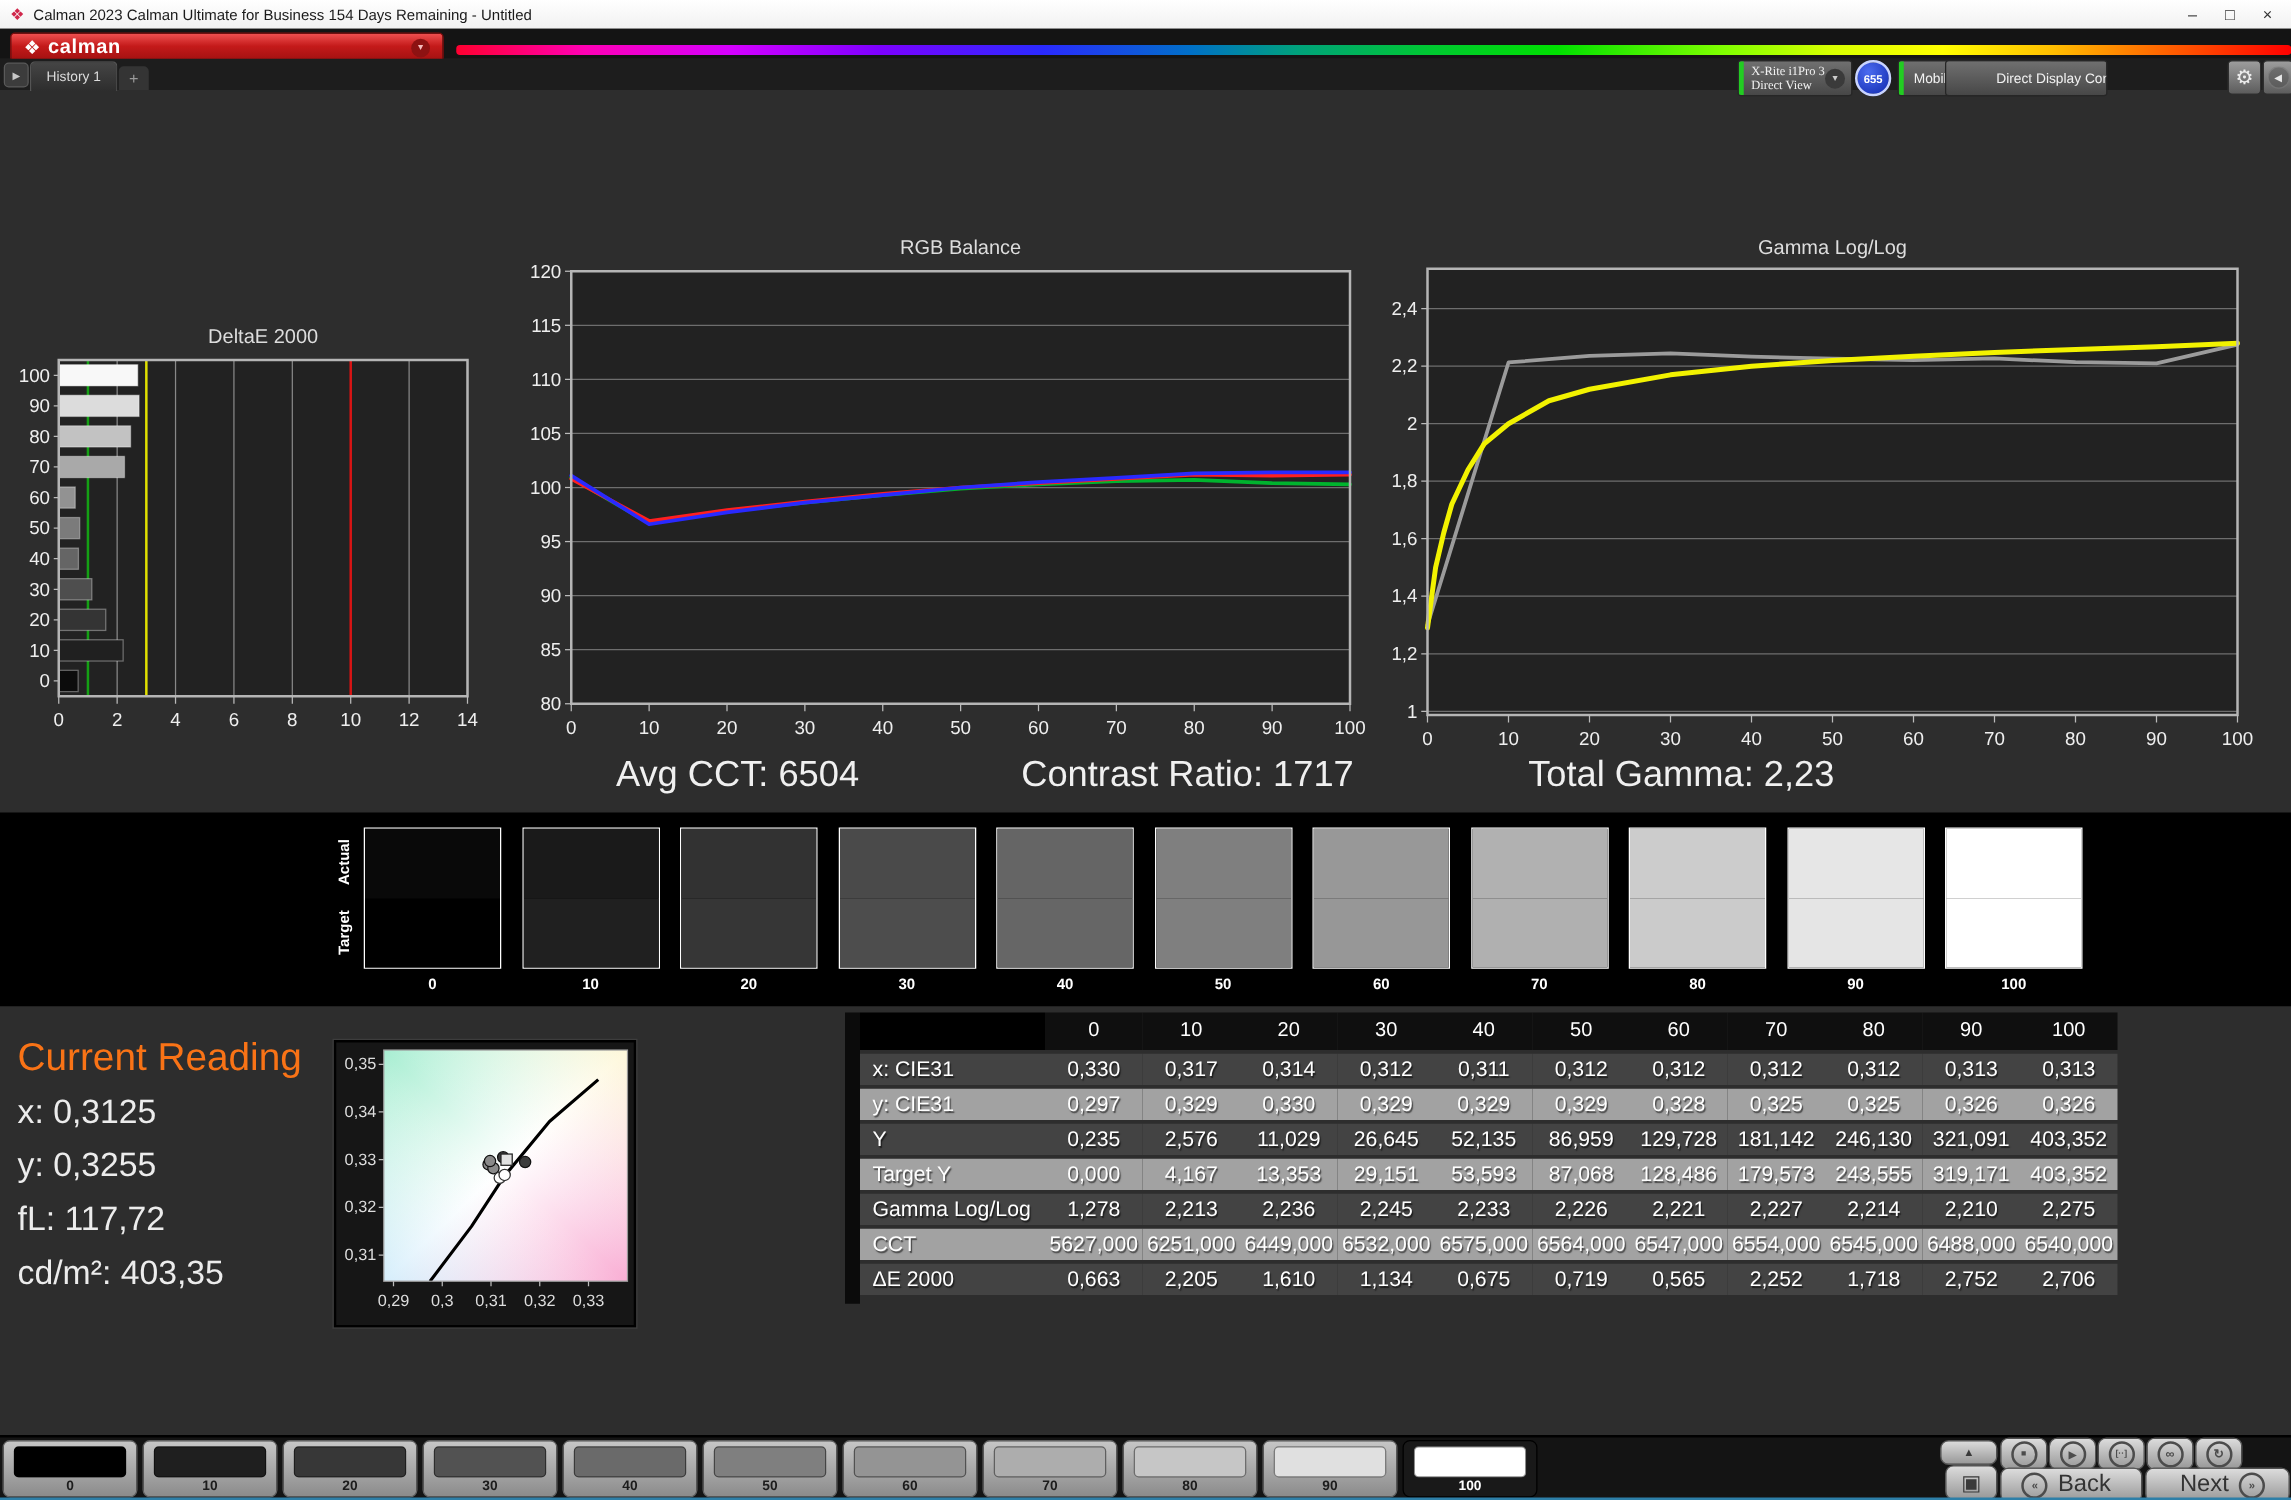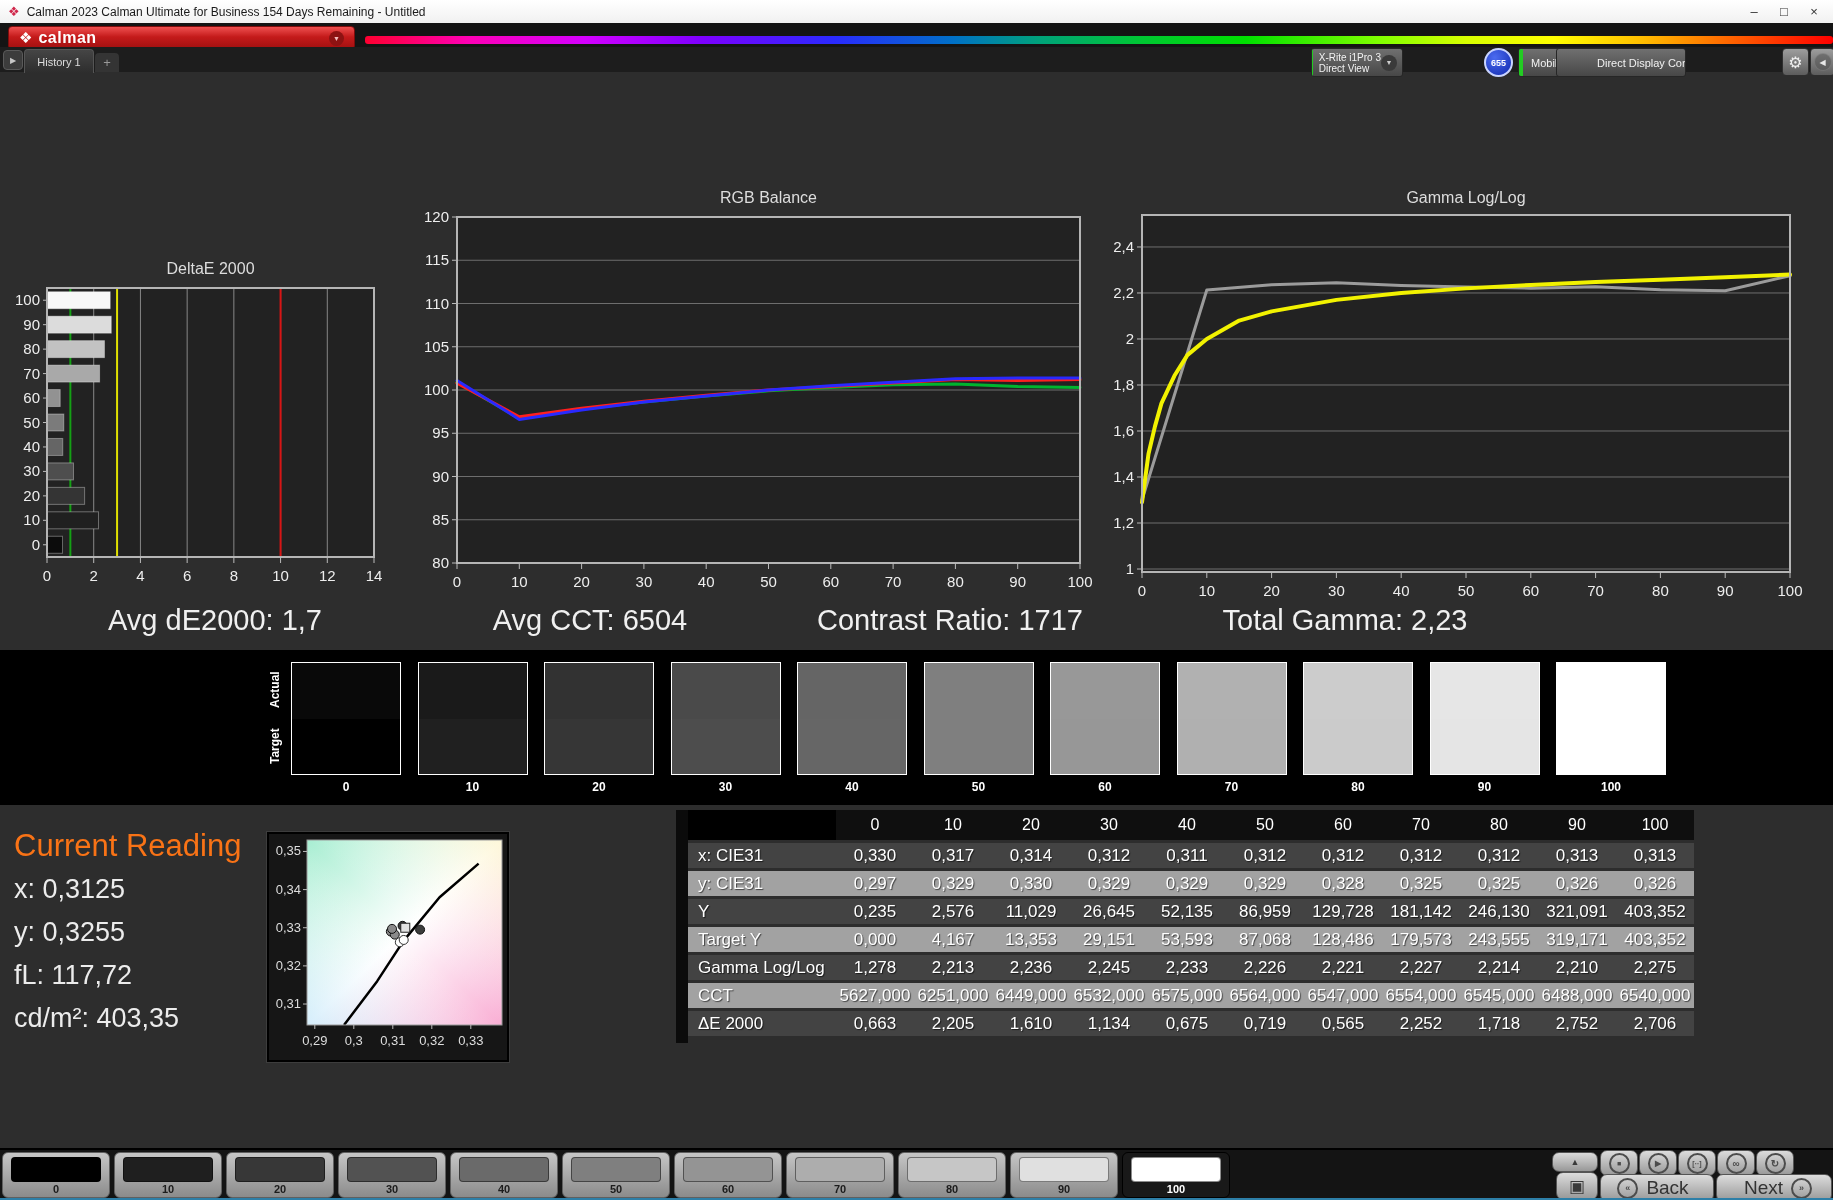--- a/index.html
+++ b/index.html
@@ -133,21 +133,21 @@
     <div class="tab-scroll">
       <span>▶</span>
     </div>
     <div class="tab-history">
       <span>History 1</span>
     </div>
     <div class="tab-add">
       <span>+</span>
     </div>
 
-    <div class="meter-dd" style="left:1311px;width:90px;">
+    <div class="meter-dd" style="left:1390px;width:90px;font-family:Liberation Serif, serif;">
       <div class="edge" id="meter-edge" style="background: rgb(34, 204, 34);"></div>
       <div class="lines">
         <div>X-Rite i1Pro 3</div>
         <div>Direct View</div>
       </div>
       <span class="dd">▼</span>
     </div>
 
     <div class="badge-655">
       <span>655</span>
@@ -342,21 +342,20 @@
         <line x1="490.59999999999997" y1="387" x2="490.59999999999997" y2="393" stroke="#bbb"></line>
         <text x="490.59999999999997" y="411" text-anchor="middle" font-size="15" fill="#eee">70</text>
         <line x1="555.4" y1="387" x2="555.4" y2="393" stroke="#bbb"></line>
         <text x="555.4" y="411" text-anchor="middle" font-size="15" fill="#eee">80</text>
         <line x1="620.2" y1="387" x2="620.2" y2="393" stroke="#bbb"></line>
         <text x="620.2" y="411" text-anchor="middle" font-size="15" fill="#eee">90</text>
         <line x1="685" y1="387" x2="685" y2="393" stroke="#bbb"></line>
         <text x="685" y="411" text-anchor="middle" font-size="15" fill="#eee">100</text>
       </svg></div>
 
-  <div class="abs summary" style="left:0;width:430px;">Avg dE2000: 1,7</div>
   <div class="abs summary" style="left:400px;width:380px;">Avg CCT: 6504</div>
   <div class="abs summary" style="left:760px;width:380px;">Contrast Ratio: 1717</div>
   <div class="abs summary" style="left:1150px;width:390px;">Total Gamma: 2,23</div>
 
   <div class="abs band">
     <span class="rot-label" style="top:12px;height:56px;">Actual</span>
     <span class="rot-label" style="top:68px;height:56px;">Target</span>
     <div id="band-swatches">
         <div class="swatch-cell" style="left: 291px;">
           <div class="swatch-box">

